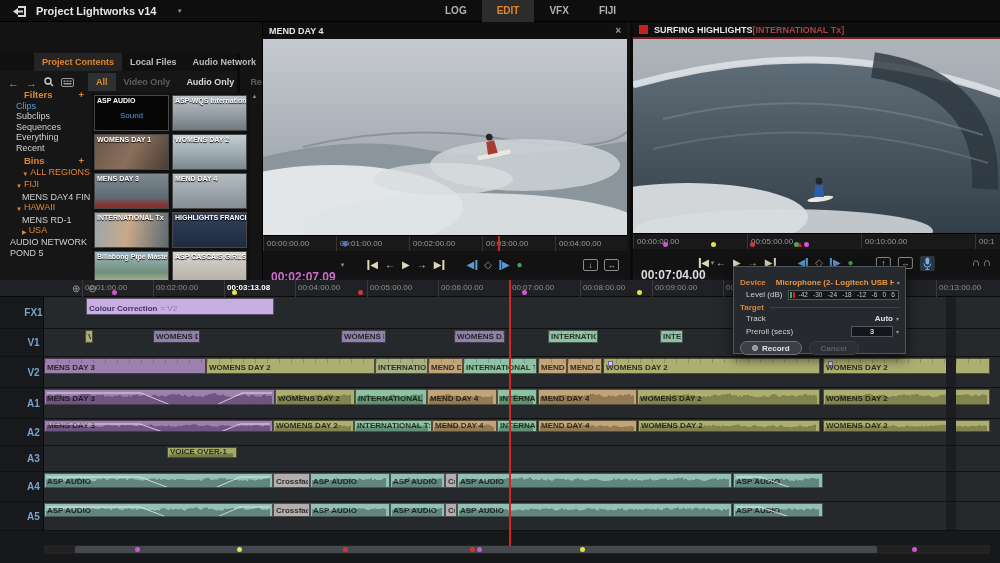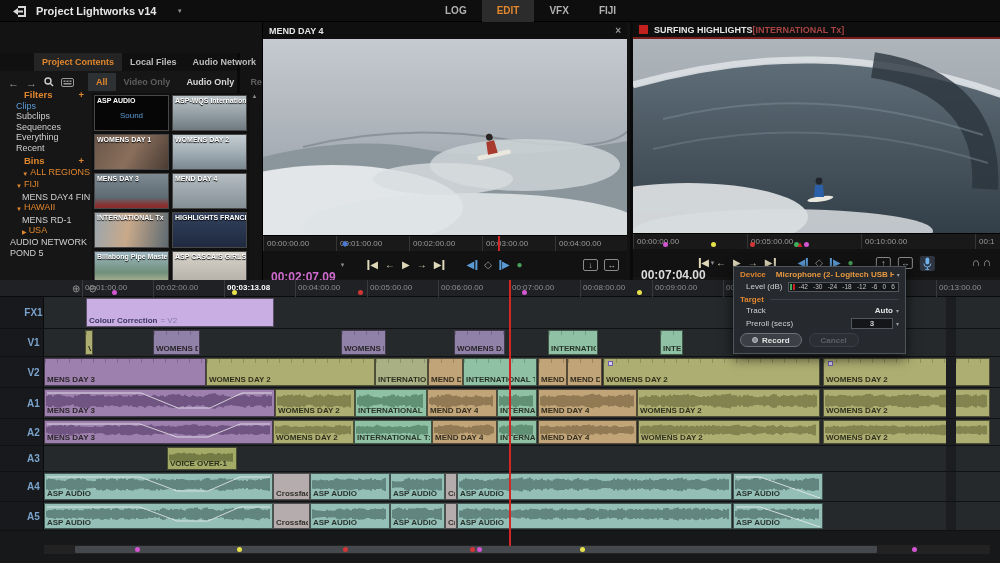--- a/index.html
+++ b/index.html
@@ -92,40 +92,40 @@
   #tlZoom{position:absolute;left:72px;top:3px;color:#9a9a9a;font-size:10px;display:flex;gap:8px;}
   .tick{position:absolute;top:3px;font-size:8px;color:#8f8f8f;white-space:nowrap;}
   .tick.bold{color:#ffffff;font-weight:bold;}
   .tline{position:absolute;top:0;width:1px;height:17px;background:#3a3a3e;}
   .rmark{position:absolute;bottom:1px;width:5px;height:5px;border-radius:50%;}
   #tracks{position:absolute;left:0;top:17px;width:1000px;}
   .trow{position:relative;border-bottom:1px solid #101113;}
   .tlab{position:absolute;left:0;top:0;bottom:0;width:44px;background:#17191c;color:#7aa3cc;font-size:10px;font-weight:bold;display:flex;align-items:center;justify-content:center;border-right:1px solid #0a0a0a;padding-left:24px;}
   .lane{position:absolute;left:44px;top:0;bottom:0;width:956px;background:#26292c;}
   .laneend{position:absolute;left:946px;top:0;bottom:0;width:10px;background:#1b1d20;}
-  .clip{position:absolute;top:1px;bottom:1px;border:1px solid rgba(0,0,0,.55);overflow:hidden;}
+  .clip{position:absolute;top:1px;bottom:13px;border:1px solid rgba(0,0,0,.55);overflow:hidden;}
   .clip.video::before{content:"";position:absolute;left:0;right:0;top:0;height:4px;
      background:repeating-linear-gradient(90deg,rgba(0,0,0,.18) 0 1px,transparent 1px 12px);}
   .clip .lbl{position:absolute;left:2px;bottom:1px;font-size:8px;font-weight:bold;color:rgba(12,12,6,.8);white-space:nowrap;max-width:calc(100% - 3px);overflow:hidden;}
   .clip.fx .lbl{color:#3d3660;}
   .clip.fx .route{color:rgba(50,50,100,.45);font-weight:normal;margin-left:3px;}
   .clip .wave{position:absolute;left:1px;top:2px;}
   .clip .mk{position:absolute;left:4px;top:2px;width:5px;height:5px;background:#d6cff2;border:1px solid #6f5fae;}
   .ovl{position:absolute;left:0;top:0;}
   .clip.crossfade{background-image:
      linear-gradient(to bottom right,transparent 47%,#6f6868 48%,#6f6868 52%,transparent 53%),
      linear-gradient(to top right,transparent 47%,#6f6868 48%,#6f6868 52%,transparent 53%);}
   #playhead{position:absolute;left:509px;top:0;width:2px;height:266px;background:#d22525;z-index:25;}
   #tlBottom{position:absolute;left:44px;top:265px;width:946px;height:9px;background:#222222;}
   #tlThumb{position:absolute;left:31px;width:802px;top:1px;height:7px;background:#45484c;border-radius:1px;}
   .bmark{position:absolute;top:2px;width:5px;height:5px;border-radius:50%;z-index:5;}
 
   
   #recordPopup{position:absolute;left:733px;top:266px;width:173px;height:88px;background:#26292e;border:1px solid #50545b;box-shadow:0 4px 12px rgba(0,0,0,.7);z-index:60;font-size:8px;color:#cfcfcf;}
-  .rp-device{display:flex;align-items:center;padding:3px 4px 1px 6px;}
+  .rp-device{display:flex;align-items:center;padding:11px 4px 1px 6px;}
   .rp-h{color:var(--accent);font-weight:bold;}
   .rp-device .val{margin-left:10px;color:#e89a3e;font-weight:bold;white-space:nowrap;overflow:hidden;max-width:118px;}
   .rp-caret{color:#9a9a9a;font-size:6px;margin-left:3px;}
   .rp-row{display:flex;align-items:center;padding:1px 6px 1px 12px;height:13px;}
   .rp-meter{margin-left:6px;flex:1;height:10px;background:#141619;border:1px solid #54585e;display:flex;align-items:center;justify-content:space-between;padding:0 3px 0 9px;font-size:6.5px;color:#c4c4c4;position:relative;}
   .rp-meter::before{content:"";position:absolute;left:1px;top:1px;bottom:1px;width:2px;background:#3fae5c;}
   .rp-meter::after{content:"";position:absolute;left:4px;top:1px;bottom:1px;width:2px;background:#cc2222;}
   .rp-target{display:flex;align-items:center;color:var(--accent);font-weight:bold;padding:2px 6px 0 6px;height:11px;}
   .rp-target::after{content:"";flex:1;border-top:1px solid #3c4046;margin-left:6px;}
   .rp-val{margin-left:auto;font-weight:bold;color:#e2e2e2;}

